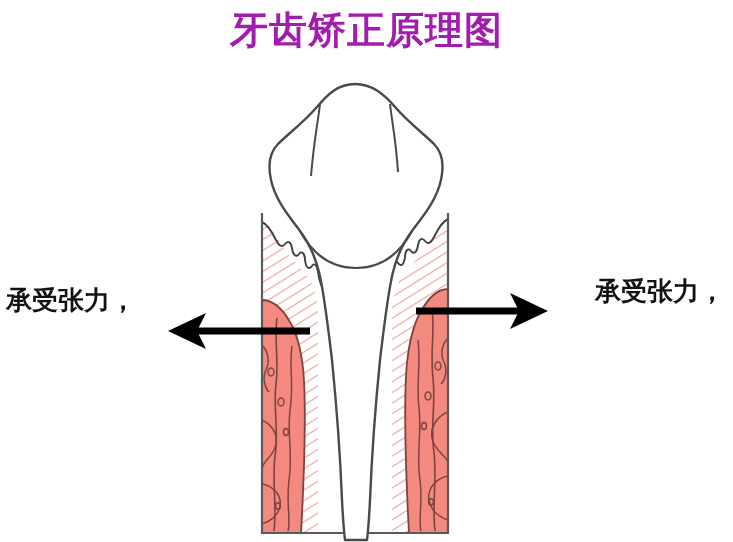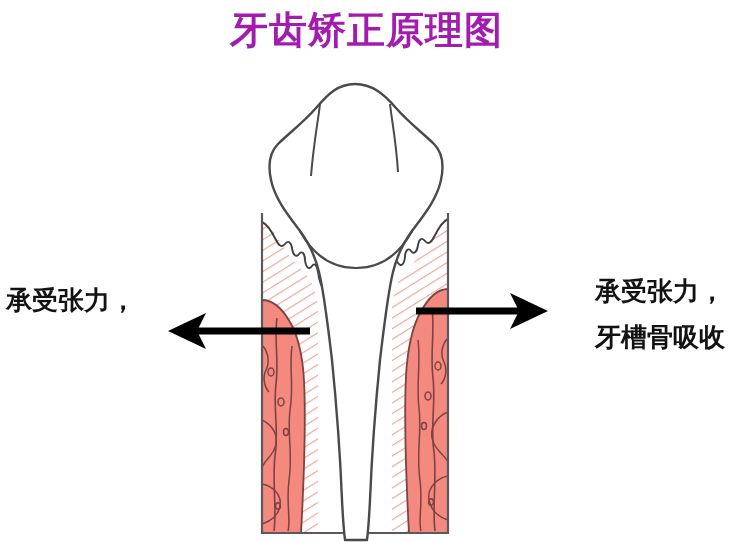--- a/index.html
+++ b/index.html
@@ -218,16 +218,15 @@
       <path d="M548,311 L510,293 L519,311 L510,329 Z" fill="#000000"></path>
     </g>
   </svg>
 
   <div class="side-label" id="label-left">
     <span class="label-line">承受张力，</span>
   </div>
 
   <div class="side-label" id="label-right">
     <span class="label-line">承受张力，</span>
-    <span class="label-line">牙槽骨吸收</span>
   </div>
 
 </div>
 
 </body></html>

